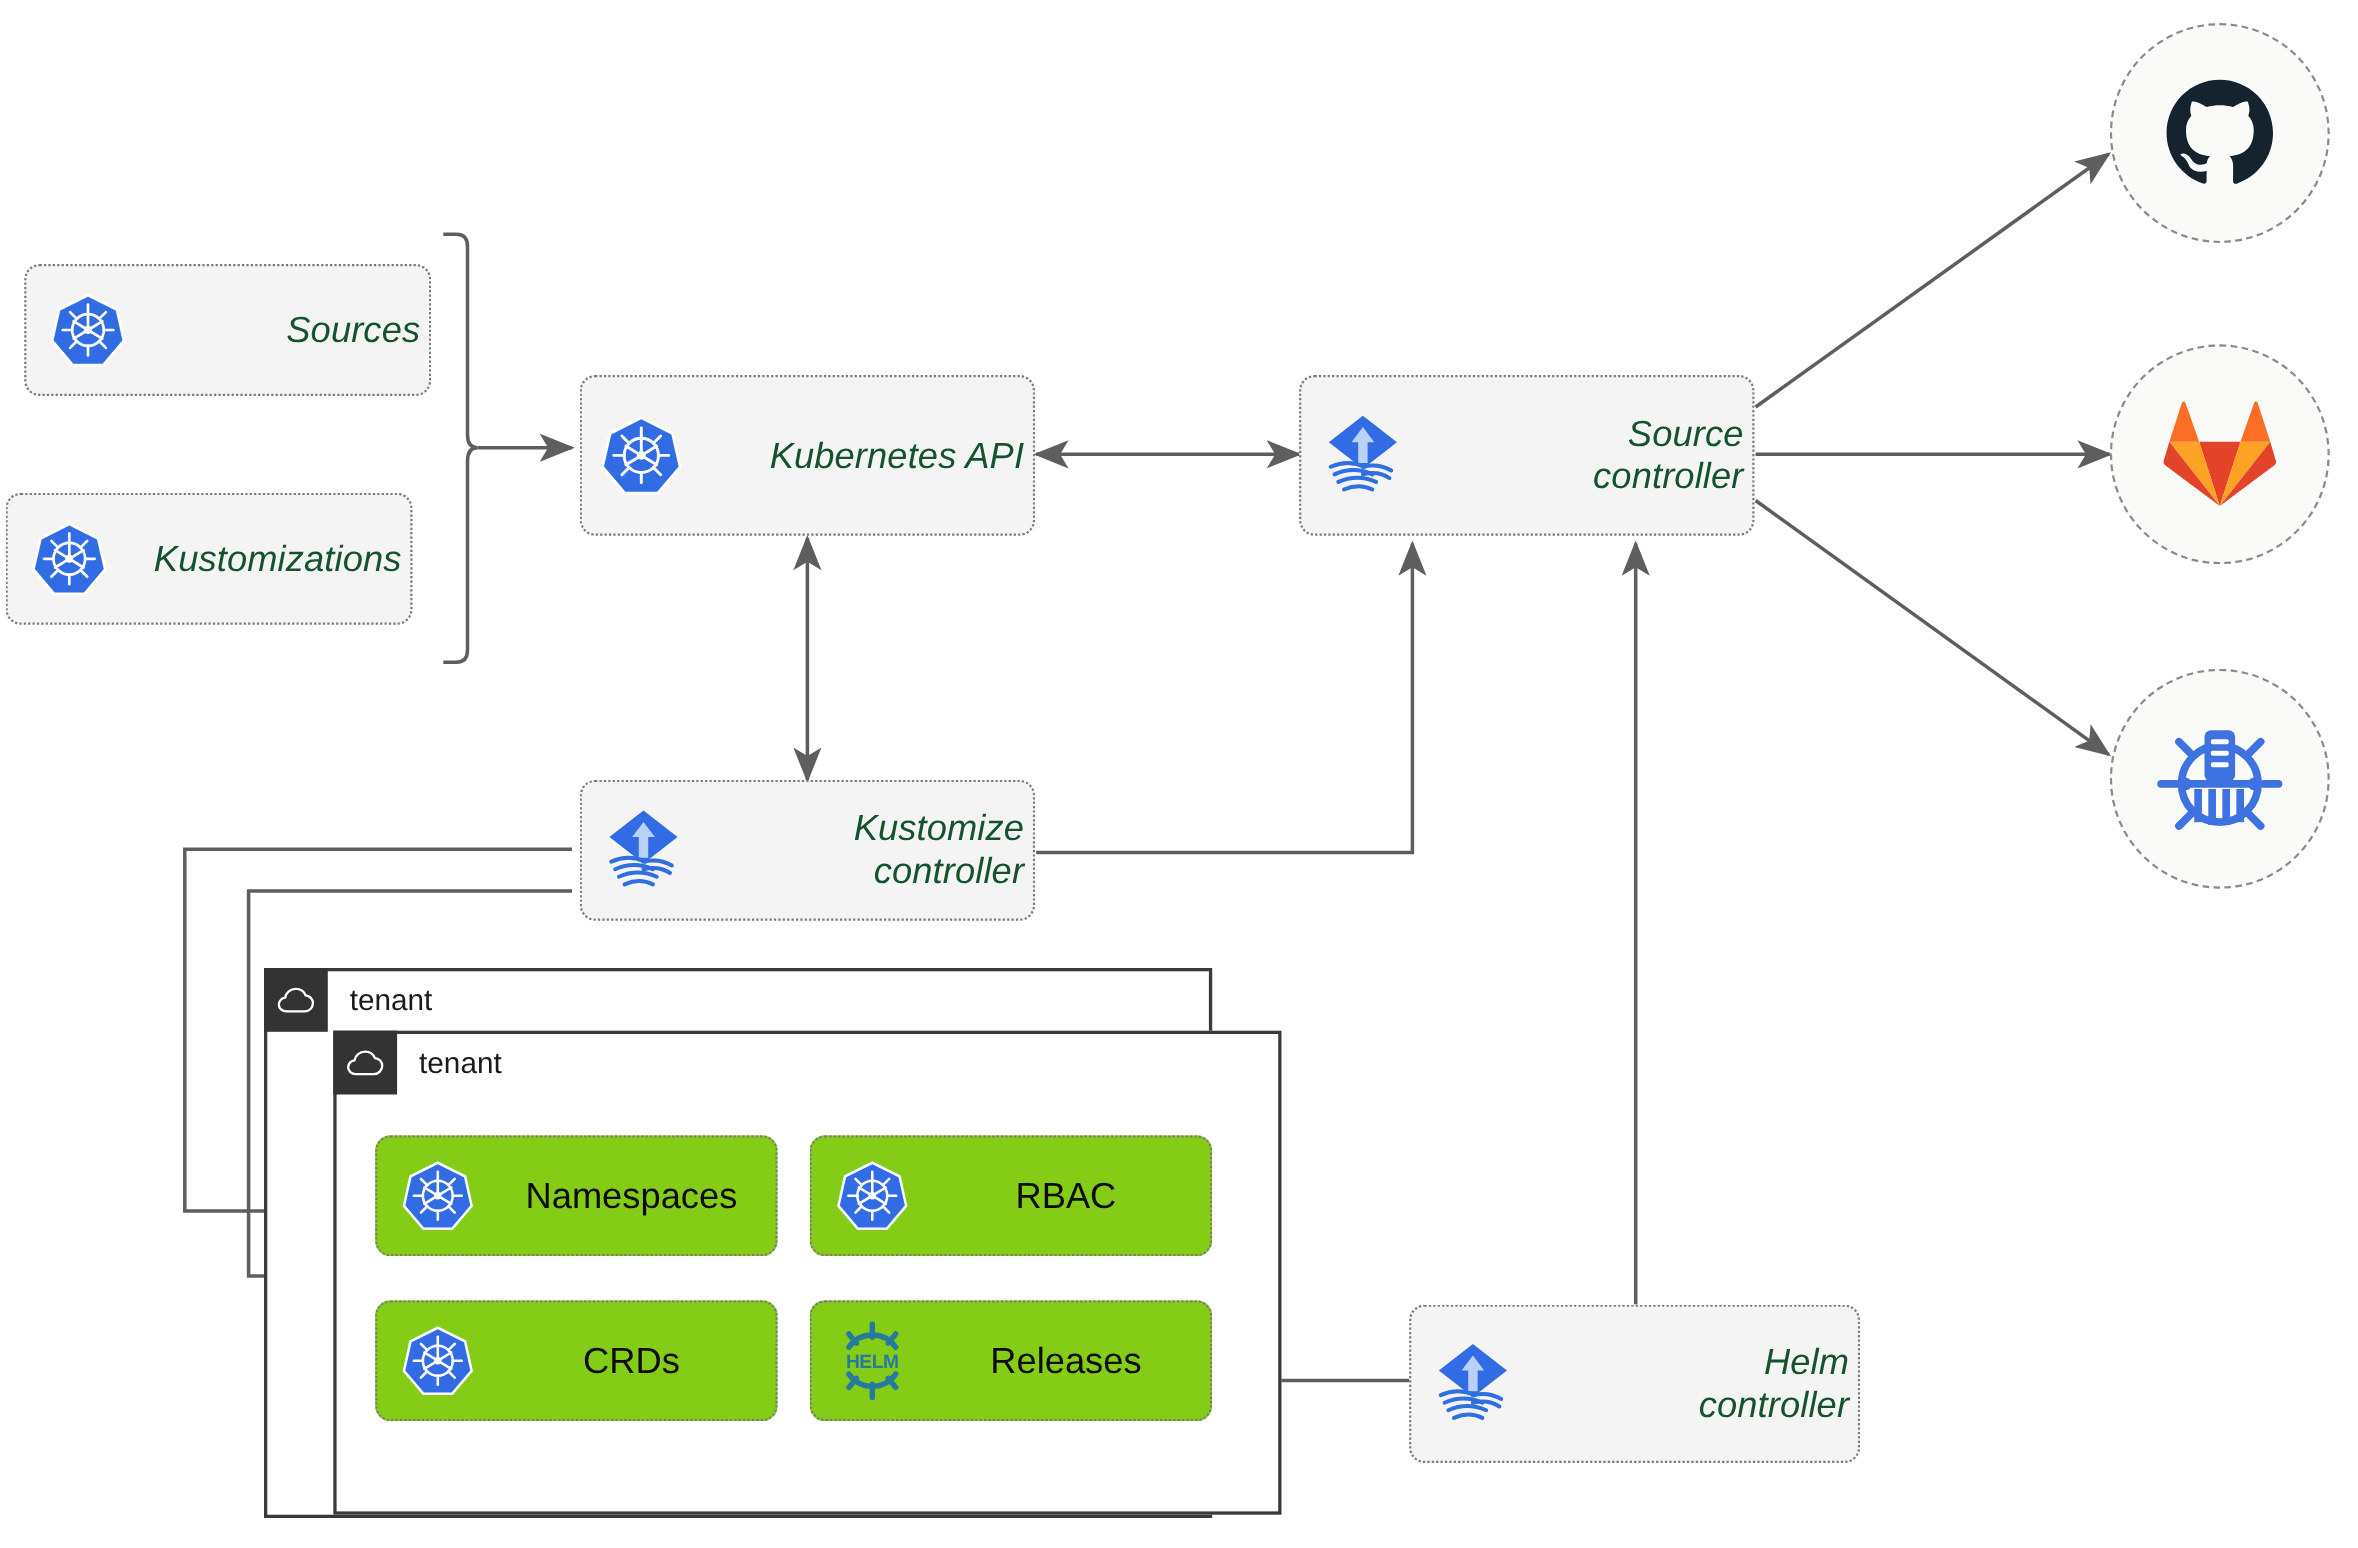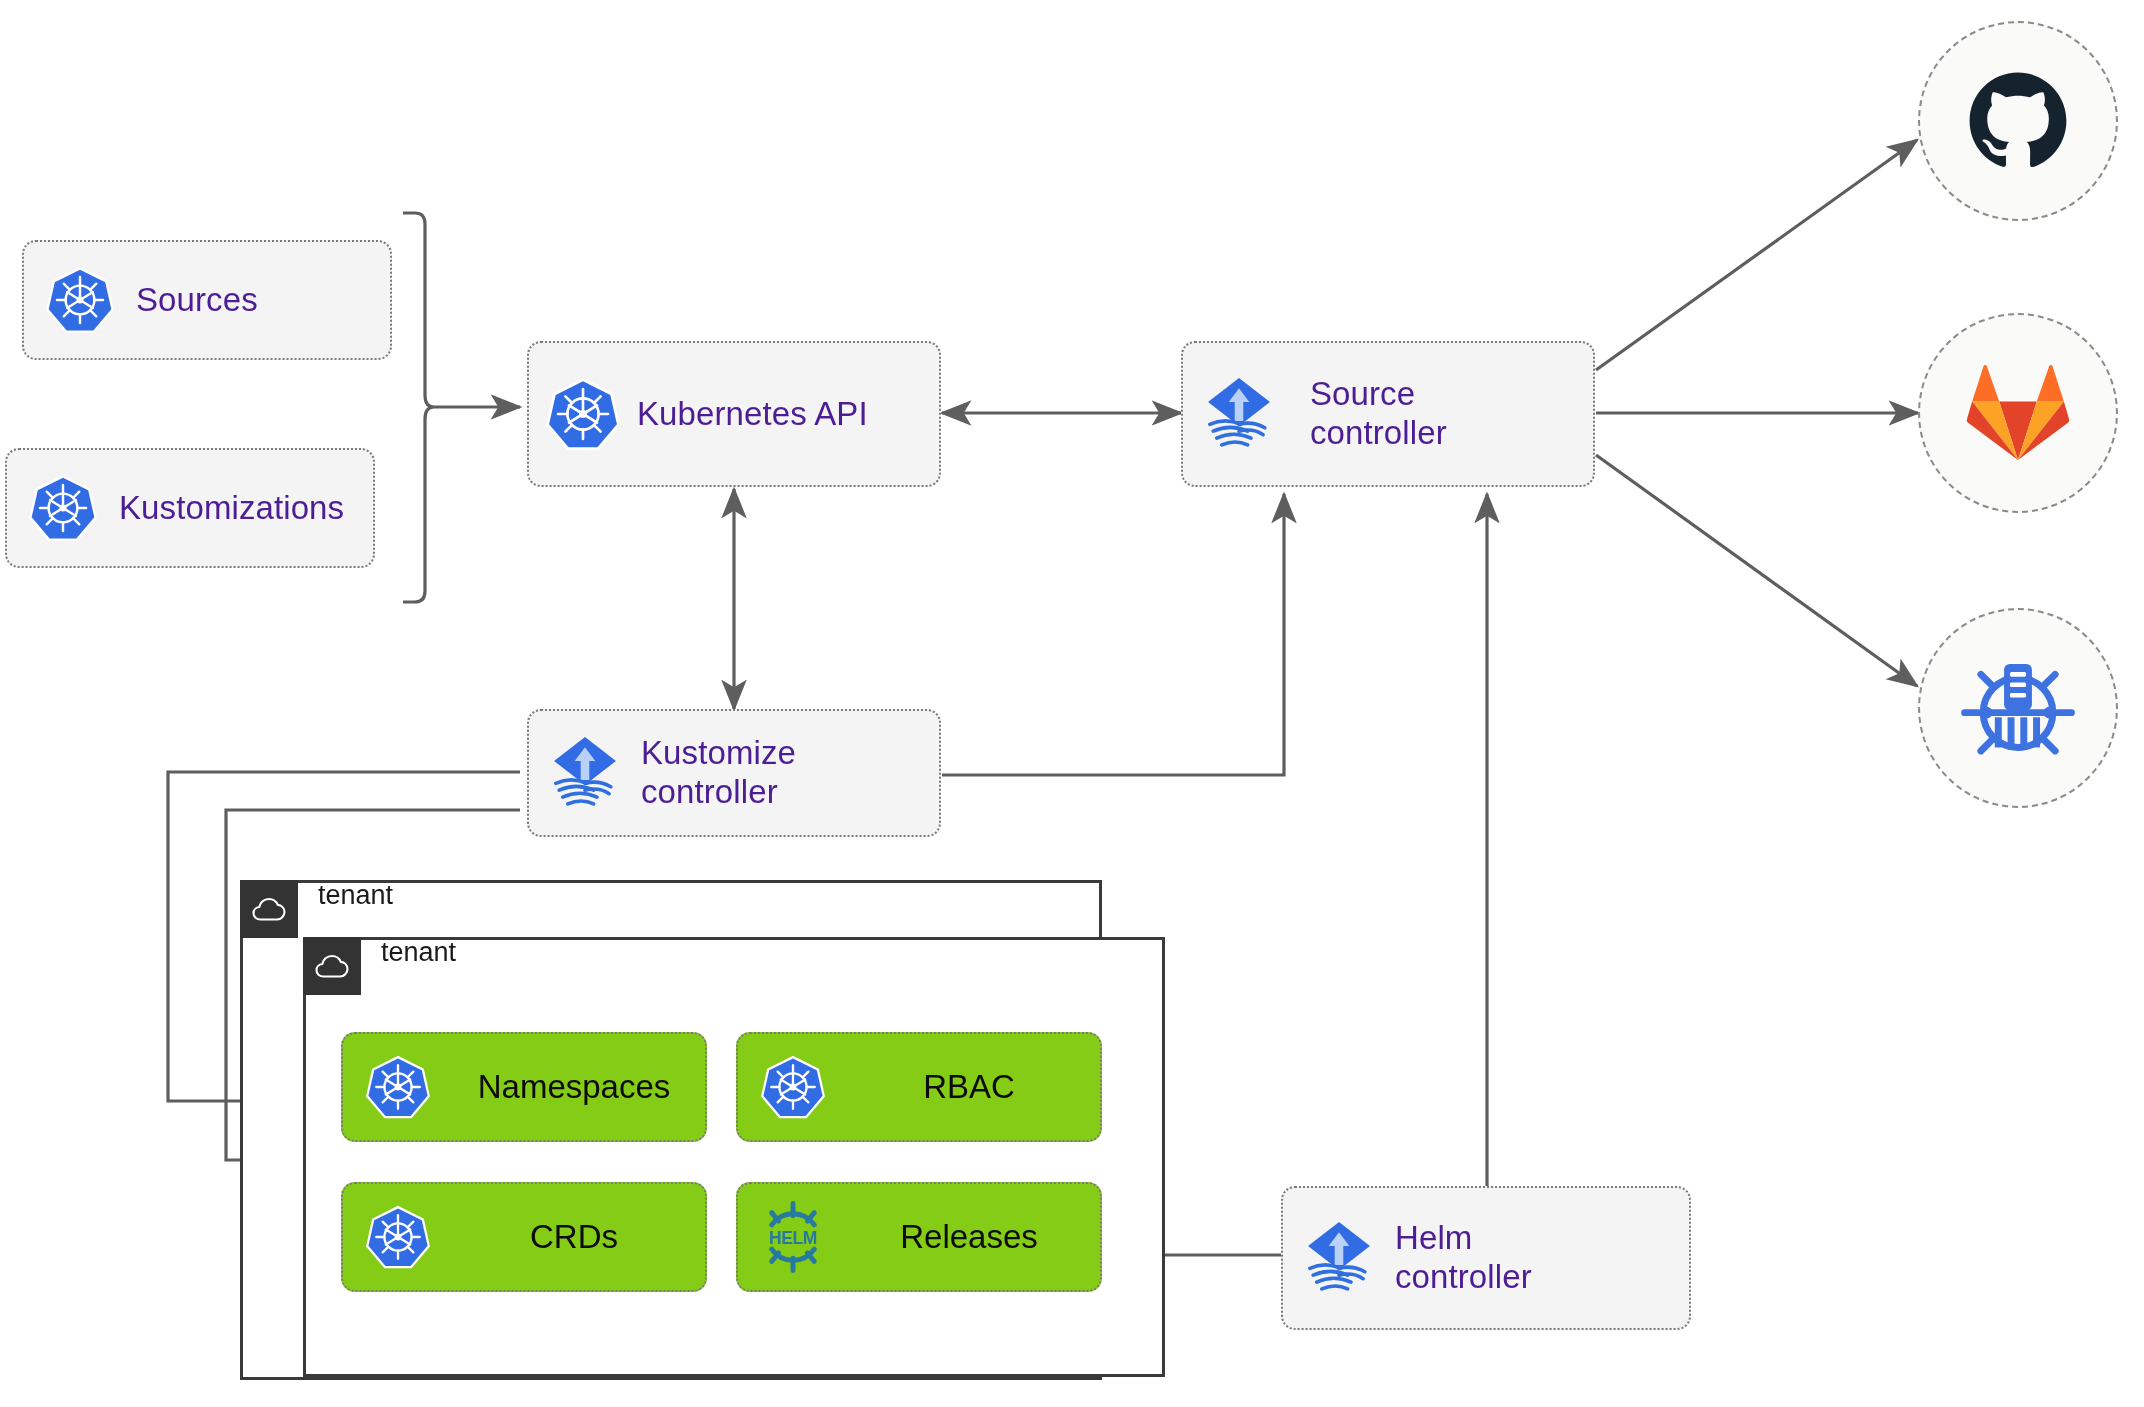--- a/index.html
+++ b/index.html
@@ -51,26 +51,27 @@
     z-index: 4;
   }
   .node .node-icon {
     flex: 0 0 auto;
     display: flex;
     align-items: center;
     justify-content: center;
   }
   .node .node-label {
     flex: 1 1 auto;
-    text-align: left;
-    color: #4c1d95;
+    text-align: right;
+    color: #14532d;
     font-size: 33px;
     line-height: 1.18;
     letter-spacing: .1px;
     padding-right: 8px;
+    font-style: italic;
   }
   .node.two-line .node-label { font-size: 33px; }
 
   
   .chip {
     position: absolute;
     box-sizing: border-box;
     background: #84cc16;
     border: 2.6px dotted #7a7a7a;
     border-radius: 14px;
@@ -112,21 +113,21 @@
     background: #ffffff;
     border: 3px solid #3a3a3a;
     z-index: 3;
   }
   .tenant-header {
     position: absolute;
     left: -3px;
     top: -3px;
     height: 58px;
     display: flex;
-    align-items: flex-start;
+    align-items: center;
     z-index: 5;
   }
   .tenant-badge {
     width: 58px;
     height: 58px;
     background: #333333;
     display: flex;
     align-items: center;
     justify-content: center;
     flex: 0 0 auto;

